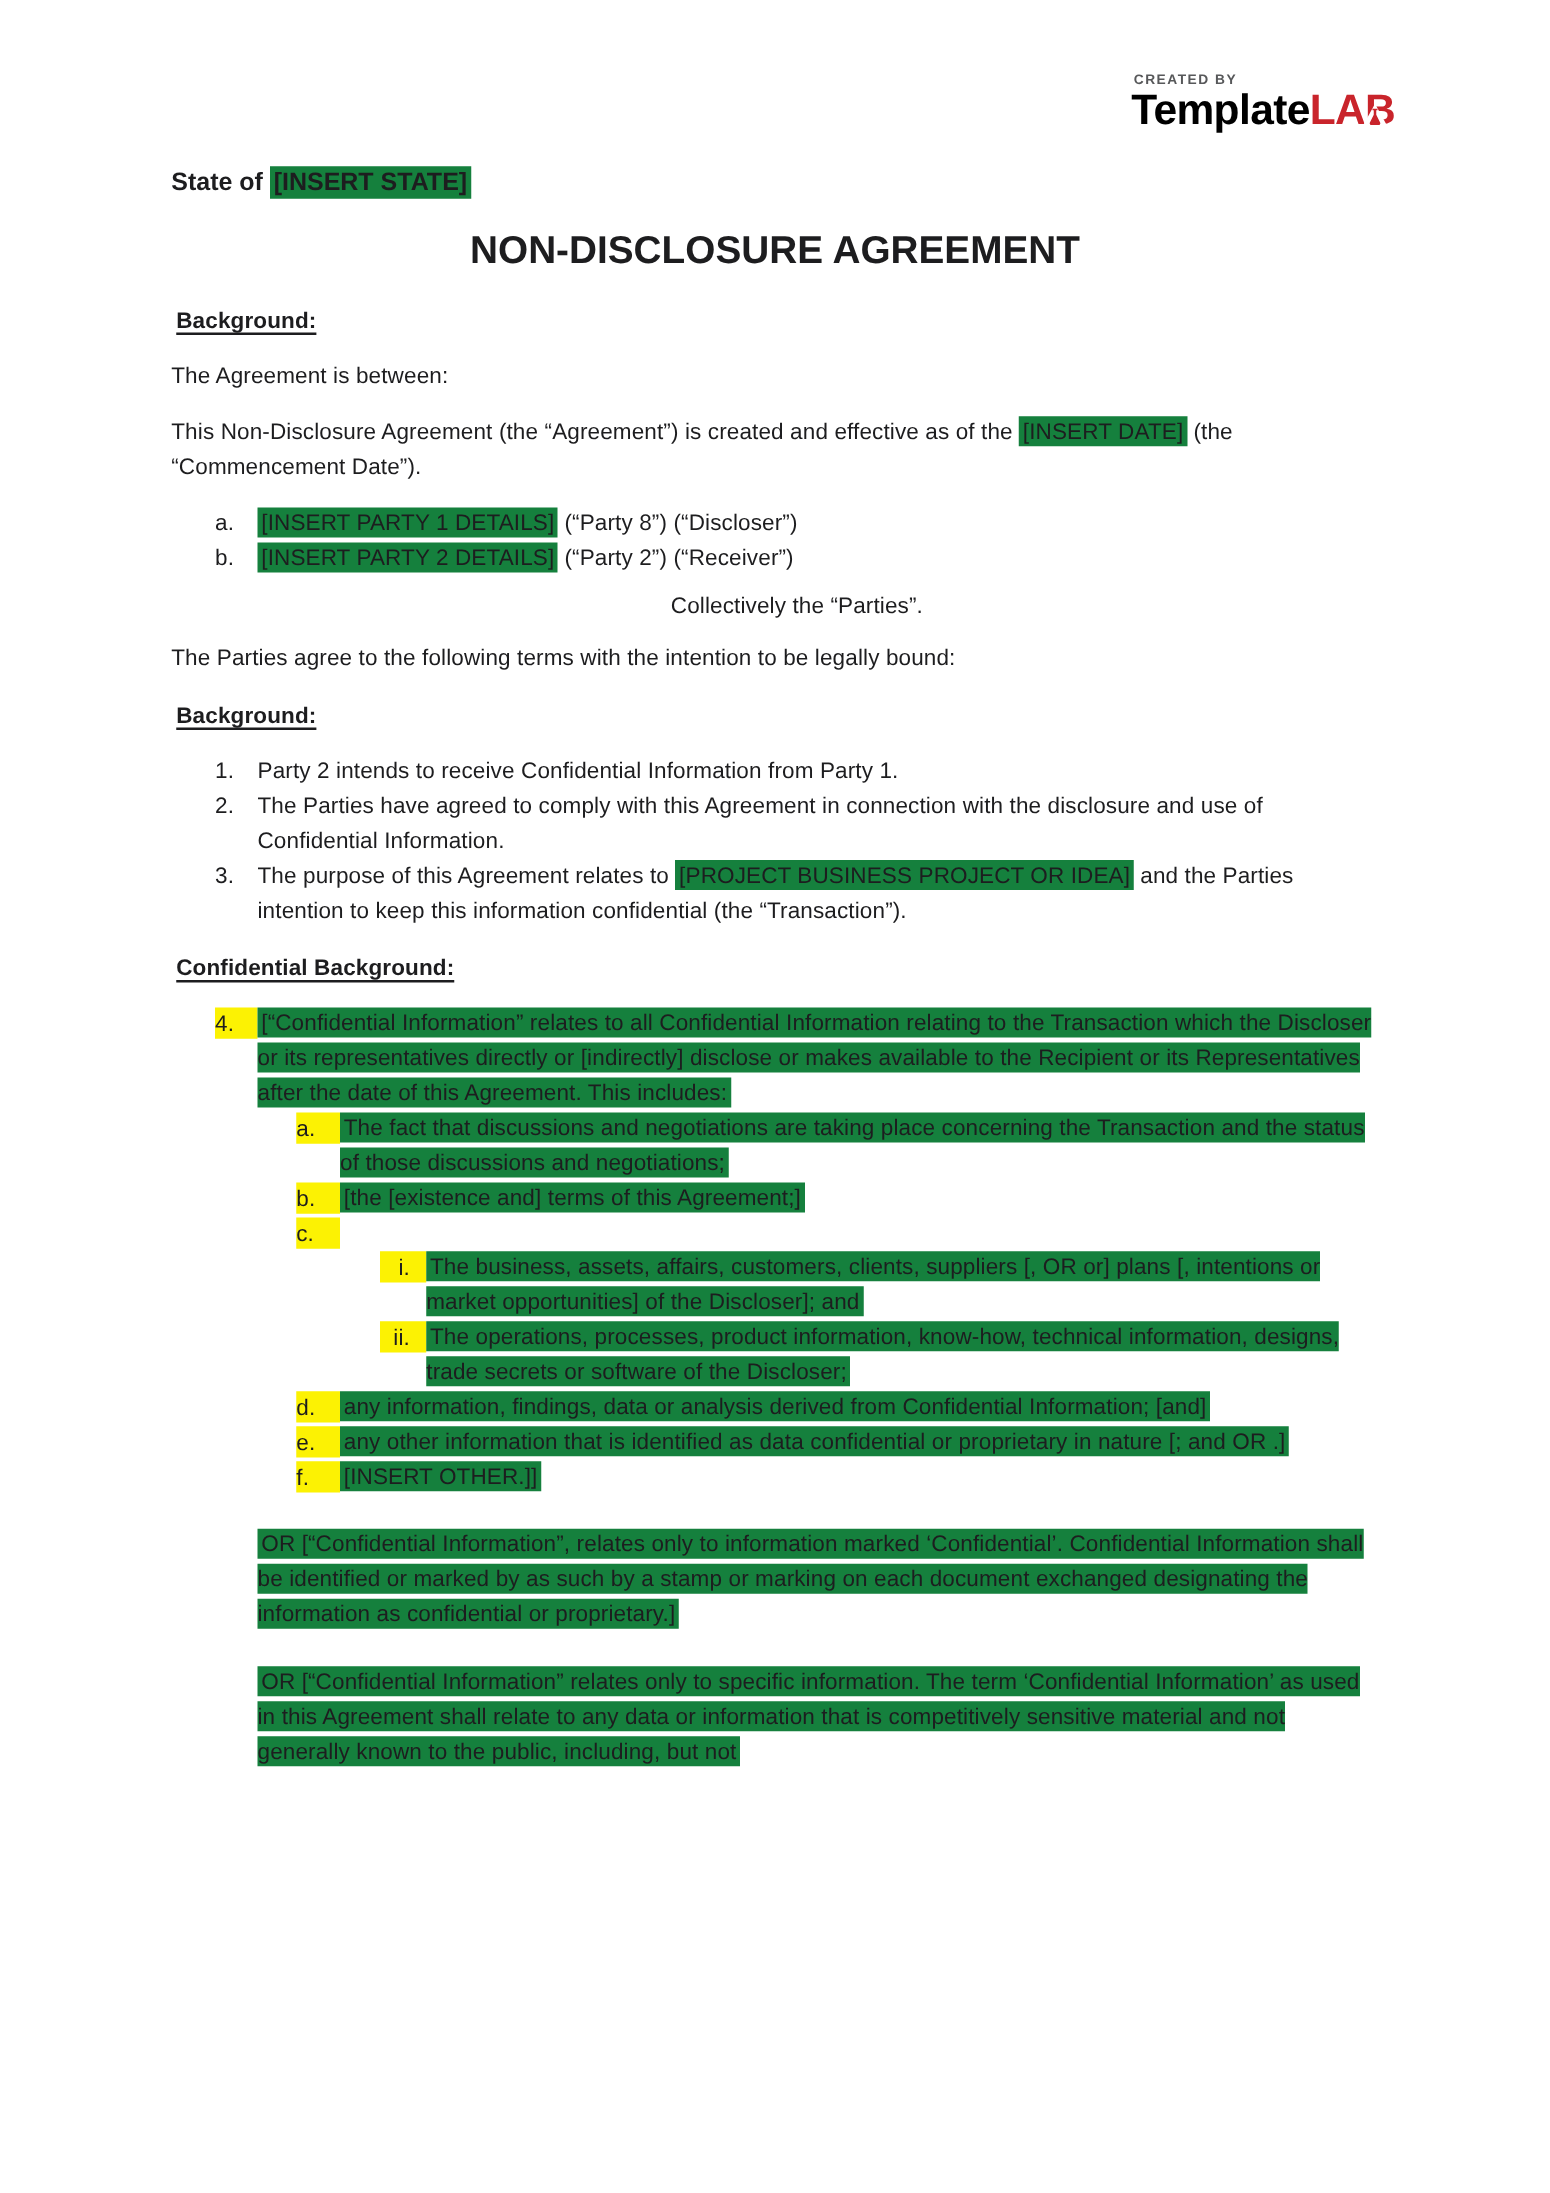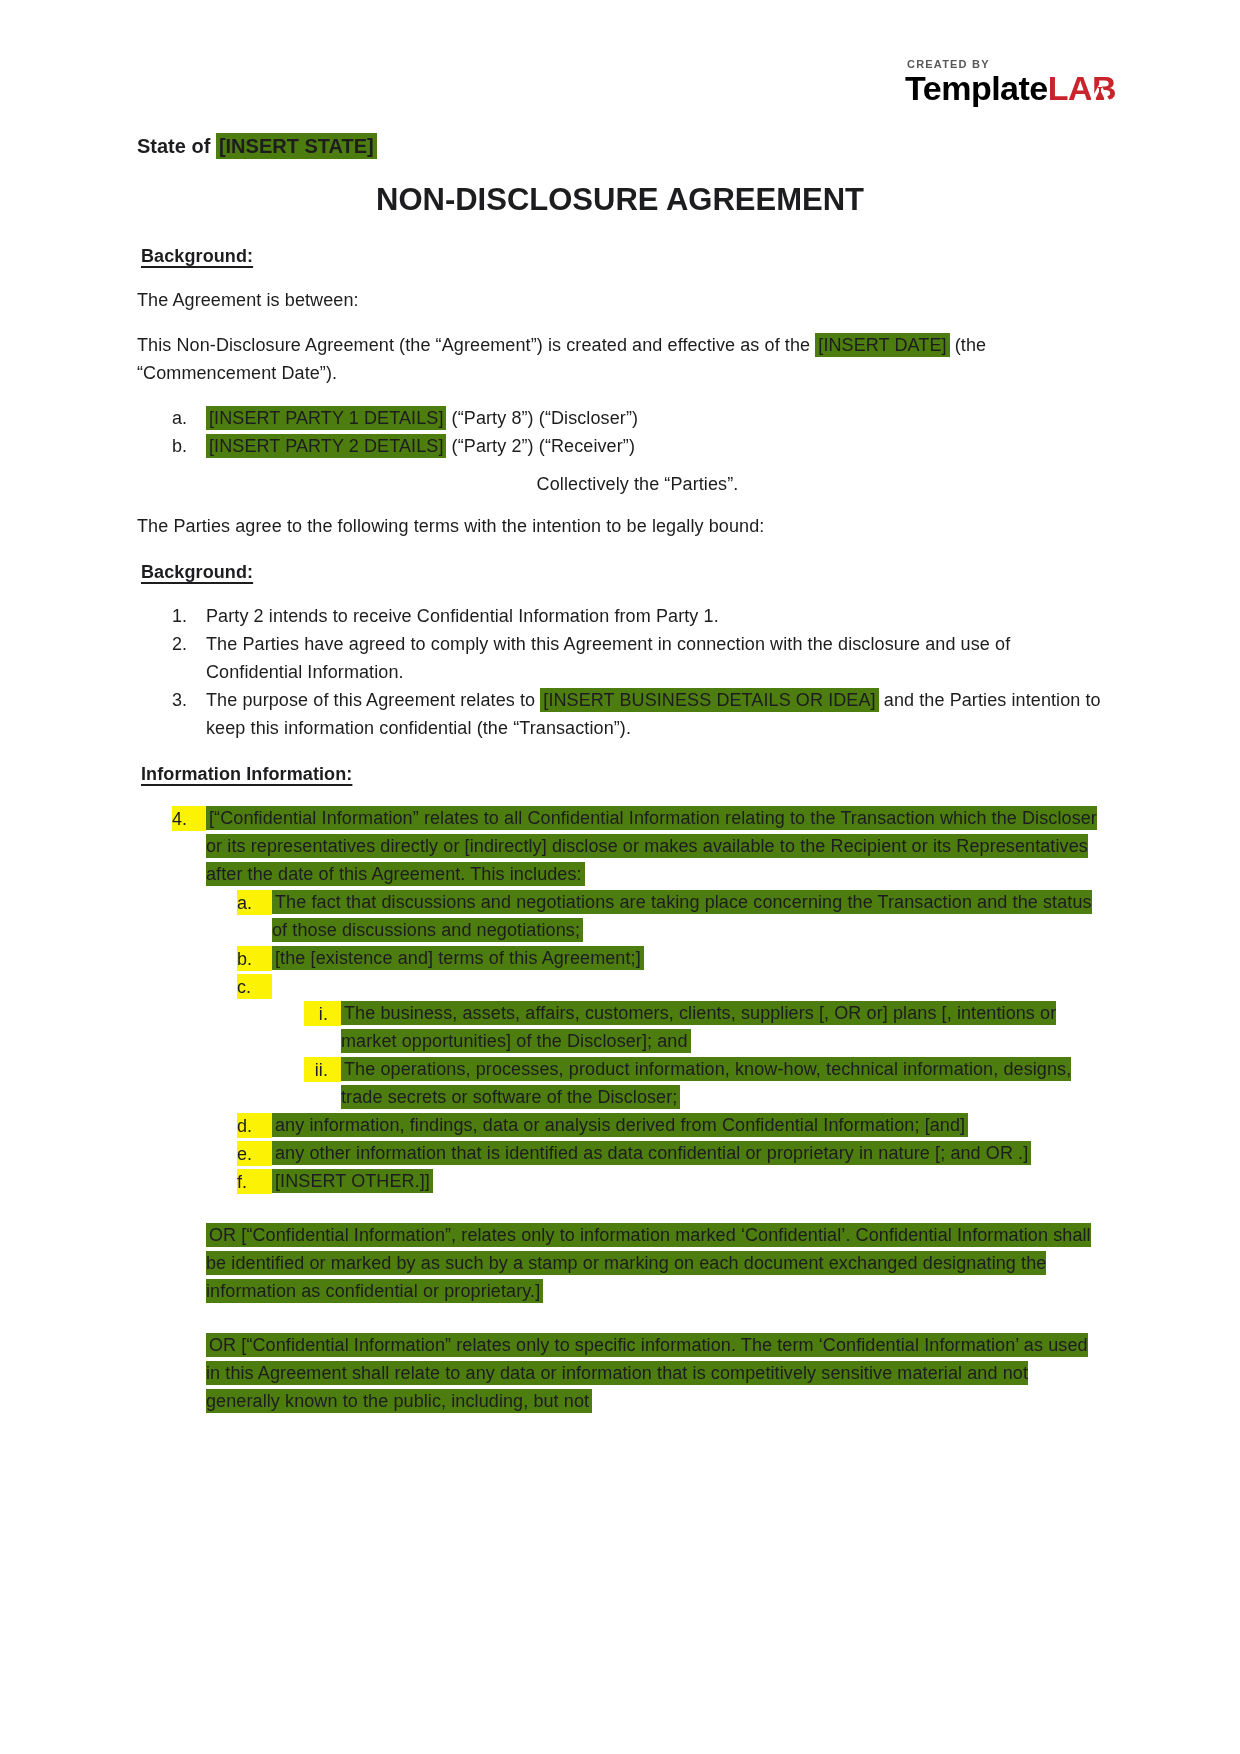--- a/index.html
+++ b/index.html
@@ -13,21 +13,21 @@
   .brand{position:relative;display:inline-block;font-size:34px;font-weight:bold;letter-spacing:-0.5px;line-height:1;}
   .brand-gray{color:#000000;}
   .brand-red{color:#c9242b;}
   .flask{position:absolute;left:183px;top:11px;width:24px;height:22px;pointer-events:none;}
   
   .content{width:966px;padding:132px 137px 0 137px;font-size:18px;letter-spacing:0.1px;line-height:28px;}
   .state-line{margin:0 0 22px 0;font-size:20px;font-weight:bold;letter-spacing:0;}
   .title{margin:0 0 24px 0;font-size:31px;font-weight:bold;text-align:center;letter-spacing:0;line-height:36px;}
   h2{font-size:18px;font-weight:bold;text-decoration:underline;text-decoration-thickness:2px;text-underline-offset:4px;margin:18px 0 16px 4px;line-height:28px;}
   p{margin:0 0 17px 0;}
-  .hl{background:#4d7c0f;color:inherit;padding:2px 3px;}
+  .hl{background:#15803d;color:inherit;padding:2px 3px;}
   
   .row{display:flex;align-items:flex-start;}
   .m{flex:0 0 34px;margin-left:35px;}
   .t{flex:1;}
   .list-ab{margin:13px 0 10px 0;}
   .collectively{margin:0 0 14px 0;padding-left:35px;text-align:center;}
   .list-num{margin:0 0 0 0;}
   
   .sec4 .m4{flex:0 0 34px;margin-left:35px;}
   .sec4 .m2{flex:0 0 35px;margin-left:100px;}
@@ -81,25 +81,25 @@
       <div class="row">
         <span class="m">1.</span>
         <div class="t">Party 2 intends to receive Confidential Information from Party 1.</div>
       </div>
       <div class="row">
         <span class="m">2.</span>
         <div class="t">The Parties have agreed to comply with this Agreement in connection with the disclosure and use of Confidential Information.</div>
       </div>
       <div class="row">
         <span class="m">3.</span>
-        <div class="t"><span>The purpose of this Agreement relates to </span><mark class="hl">[INSERT BUSINESS DETAILS OR IDEA]</mark><span> and the Parties intention to keep this information confidential (the “Transaction”).</span></div>
+        <div class="t"><span>The purpose of this Agreement relates to </span><mark class="hl">[PROJECT BUSINESS PROJECT OR IDEA]</mark><span> and the Parties intention to keep this information confidential (the “Transaction”).</span></div>
       </div>
     </div>
 
-    <h2>Information Information:</h2>
+    <h2>Confidential Background:</h2>
 
     <div class="sec4">
       <div class="row">
         <span class="m m4 mhl">4.</span>
         <div class="t"><mark class="hl">[“Confidential Information” relates to all Confidential Information relating to the Transaction which the Discloser or its representatives directly or [indirectly] disclose or makes available to the Recipient or its Representatives after the date of this Agreement. This includes:</mark></div>
       </div>
 
       <div class="row">
         <span class="m2 mhl">a.</span>
         <div class="t"><mark class="hl">The fact that discussions and negotiations are taking place concerning the Transaction and the status of those discussions and negotiations;</mark></div>

